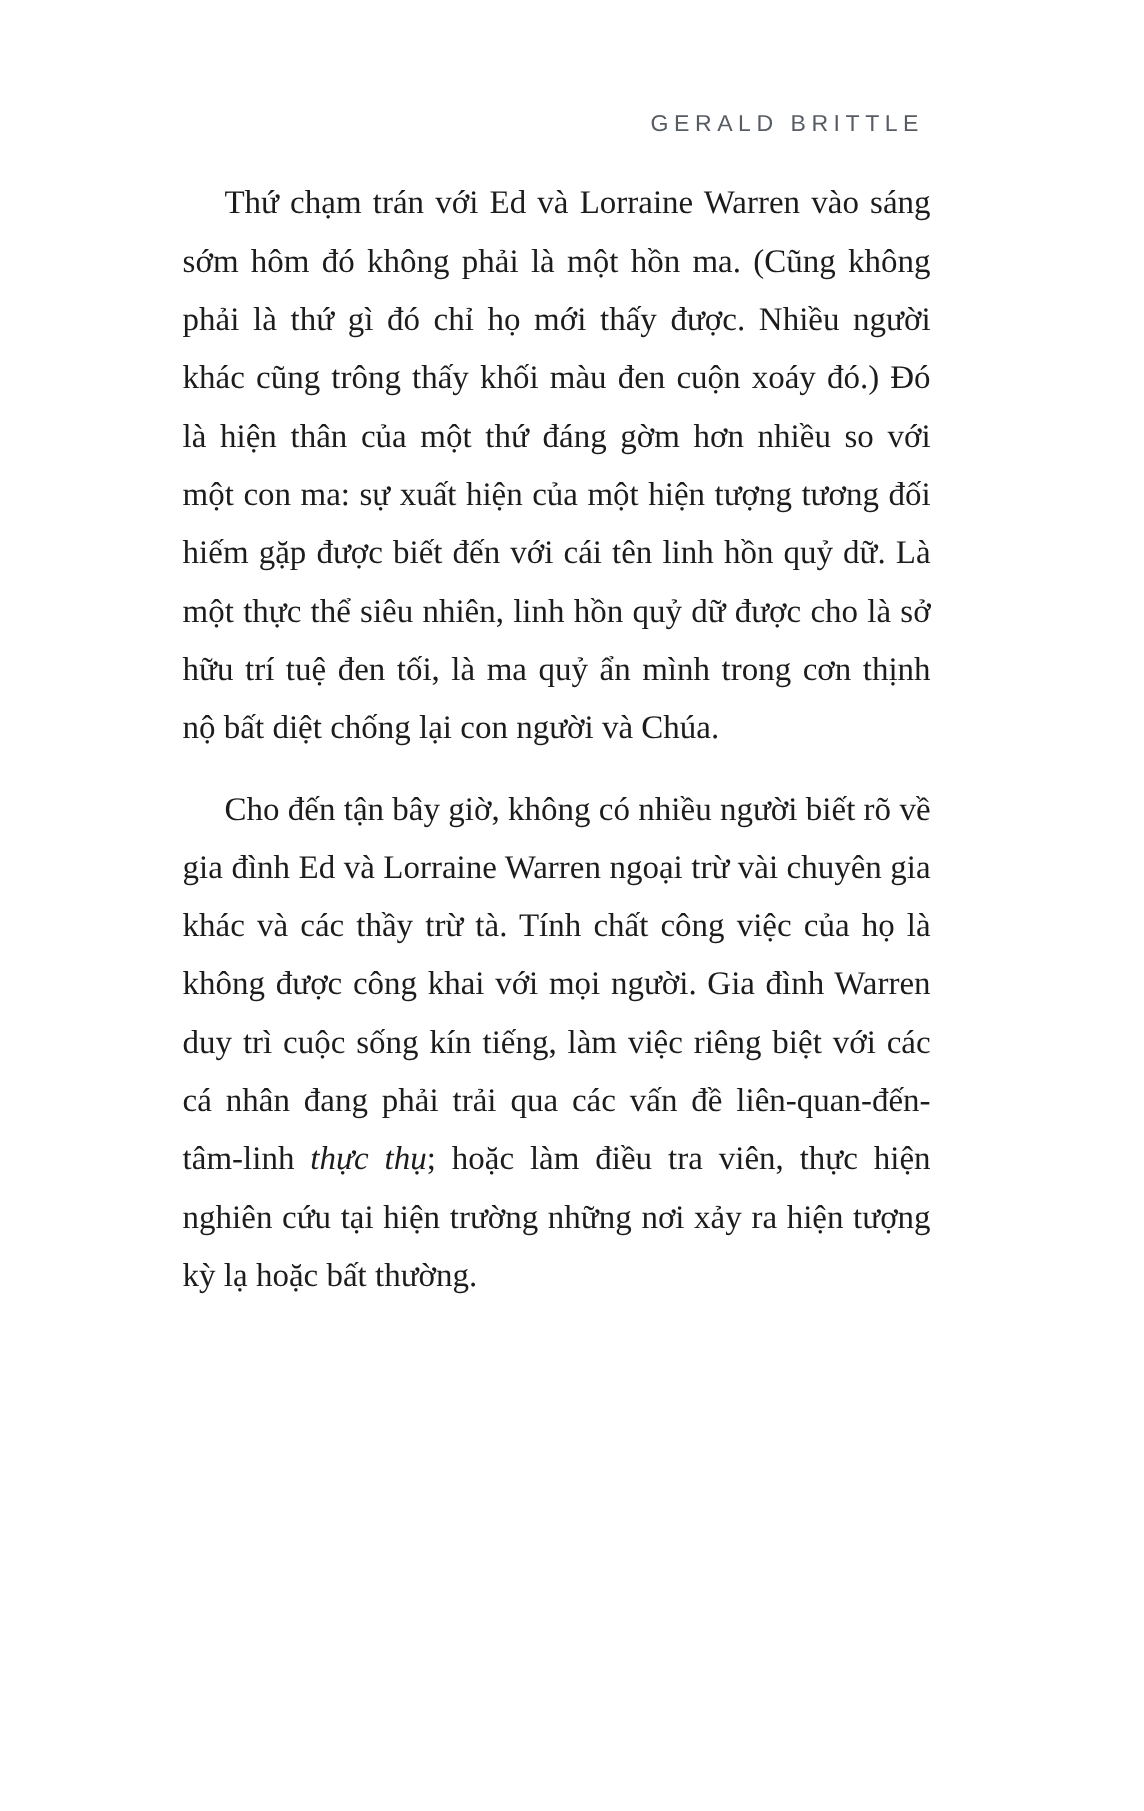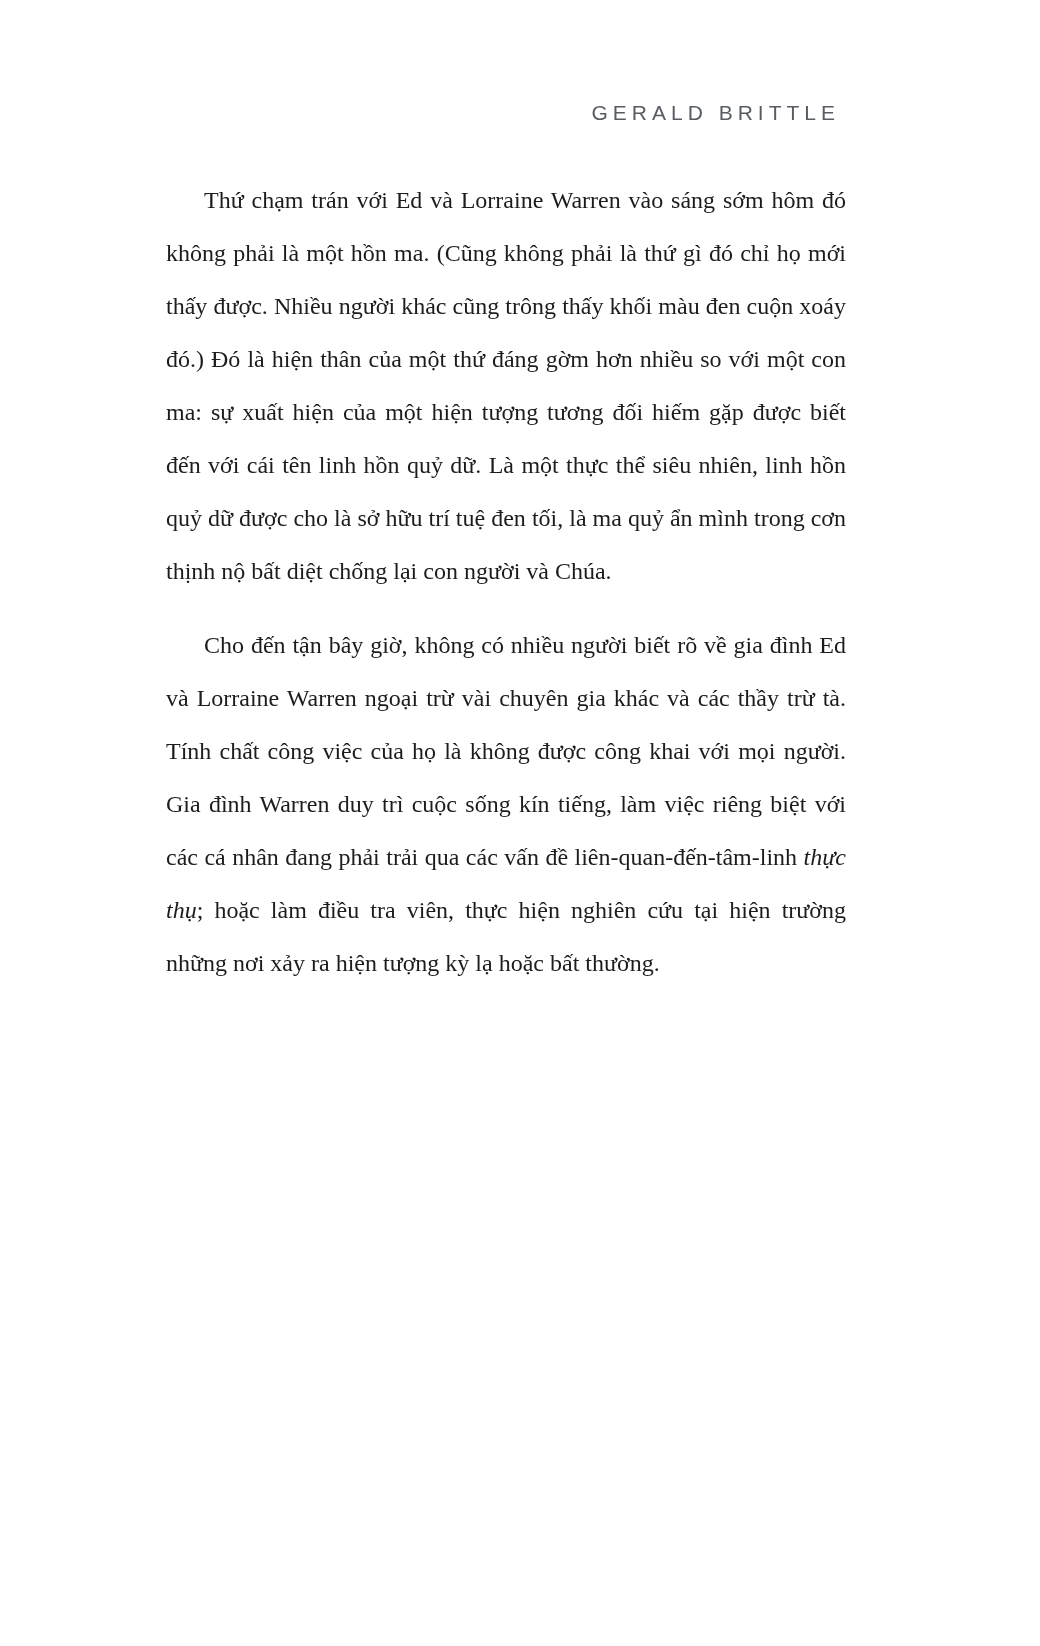--- a/index.html
+++ b/index.html
@@ -21,25 +21,25 @@
     right: 200px;
     font-family: "Liberation Sans", "DejaVu Sans", sans-serif;
     font-size: 21px;
     letter-spacing: 5px;
     font-weight: 400;
     color: var(--header-color, #575c63);
     white-space: nowrap;
   }
   .body-text {
     position: absolute;
-    top: 174px;
+    top: 158px;
     left: 166px;
     width: 680px;
     color: var(--text-color, #1c1c1c);
-    font-size: 24px;
+    font-size: 30px;
     line-height: 53px;
     text-align: justify;
     font-family: Liberation Serif, serif;
   }
   .body-text p {
     margin: 0 0 21px 0;
     text-indent: 38px;
   }
   .body-text p:last-child {
     margin-bottom: 0;

